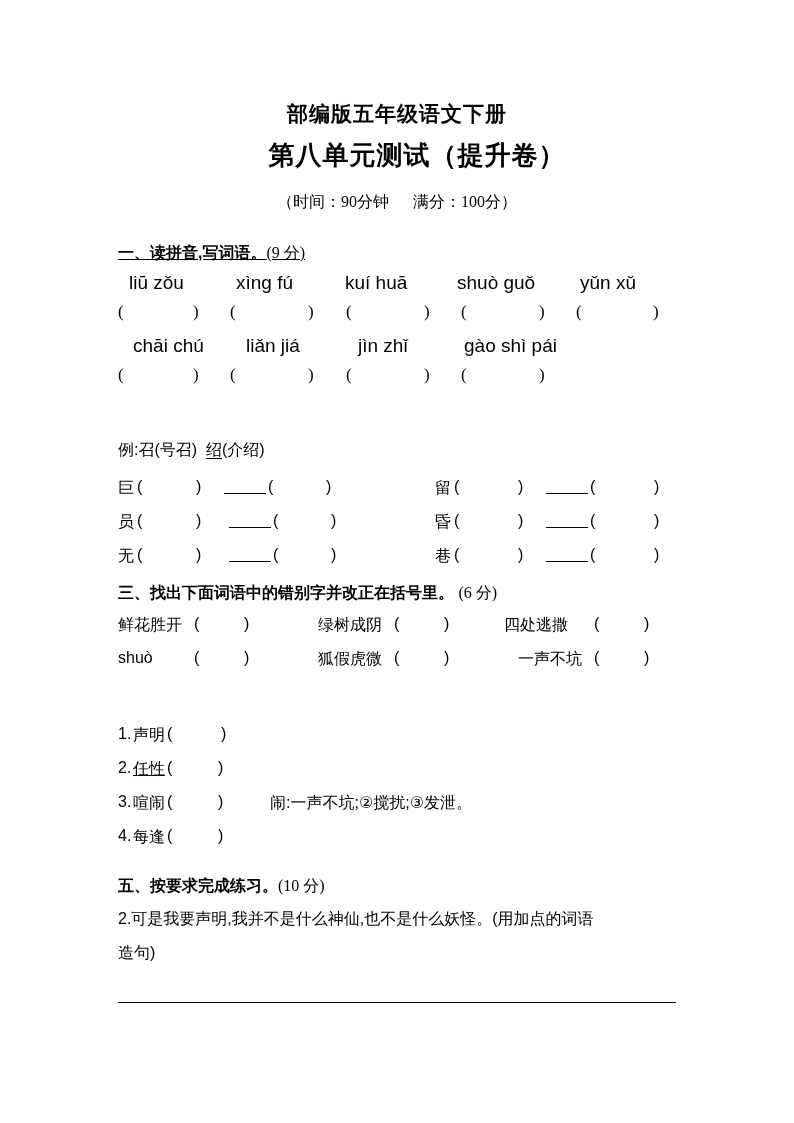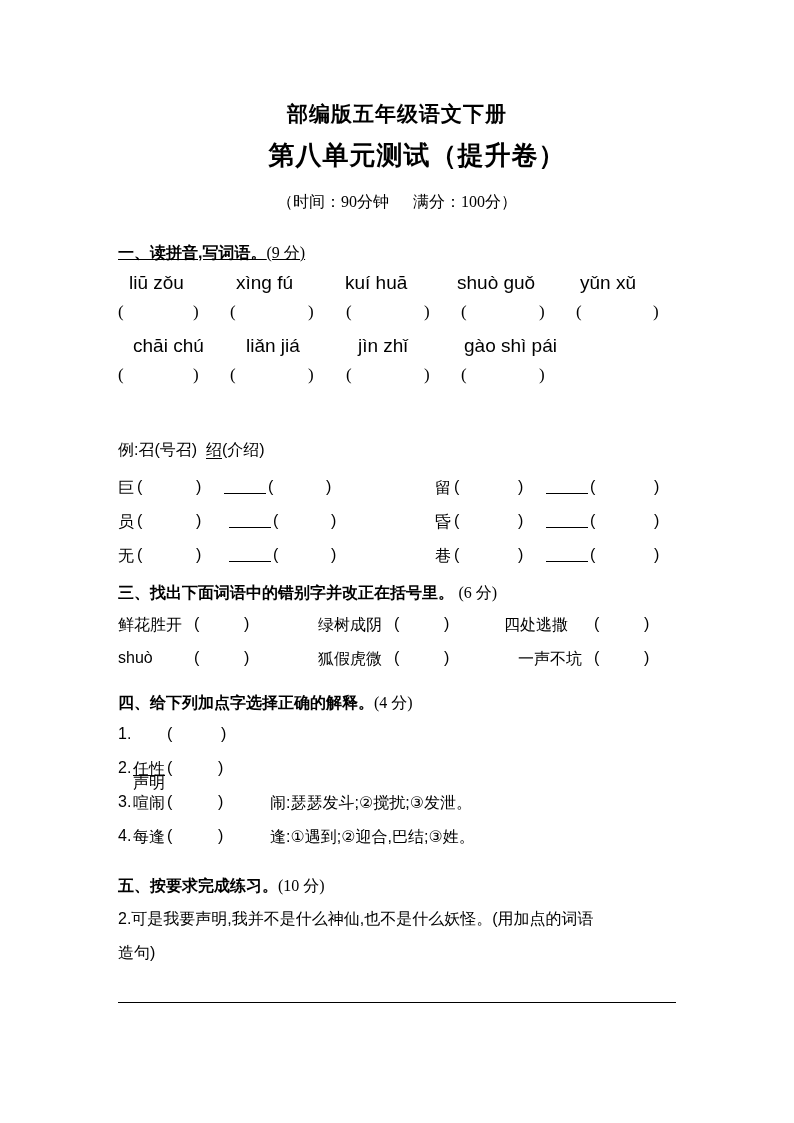--- a/index.html
+++ b/index.html
@@ -247,52 +247,48 @@
     <span class="s3cell" style="left:76px;">(</span>
     <span class="s3cell" style="left:126px;">)</span>
     <span class="s3cell" style="left:200px;">狐假虎微</span>
     <span class="s3cell" style="left:276px;">(</span>
     <span class="s3cell" style="left:326px;">)</span>
     <span class="s3cell" style="left:400px;">一声不坑</span>
     <span class="s3cell" style="left:476px;">(</span>
     <span class="s3cell" style="left:526px;">)</span>
   </div>
 
-  <div class="sec-head" style="top:693px;">
-    <span>四、</span><span>给下列加点字选择正确的解释。</span><span class="pts">(4 分)</span>
-  </div>
 
   <div class="s4row" style="top:725px;">
     <span class="s4num">1.</span>
-    <span class="s4num" style="left:15px;margin-top:48px;">声明</span>
+    <span class="s4num" style="left:15px;">声明</span>
     <span class="s4num" style="left:49px;">(</span>
     <span class="s4num" style="left:103px;">)</span>
   </div>
 
   <div class="s4row" style="top:759px;">
     <span class="s4num">2.</span>
     <span class="s4num" style="left:15px;text-decoration:underline;">任性</span>
     <span class="s4num" style="left:49px;">(</span>
     <span class="s4num" style="left:100px;">)</span>
   </div>
 
   <div class="s4row" style="top:793px;">
     <span class="s4num">3.</span>
     <span class="s4num" style="left:15px;">喧闹</span>
     <span class="s4num" style="left:49px;">(</span>
     <span class="s4num" style="left:100px;">)</span>
-    <span class="s4def" style="left:152px;">闹:瑟瑟发斗;②搅扰;③发泄。</span>
+    <span class="s4def" style="left:152px;">闹:一声不坑;②搅扰;③发泄。</span>
   </div>
 
   <div class="s4row" style="top:827px;">
     <span class="s4num">4.</span>
     <span class="s4num" style="left:15px;">每逢</span>
     <span class="s4num" style="left:49px;">(</span>
     <span class="s4num" style="left:100px;">)</span>
-    <span class="s4def" style="left:152px;">逢:①遇到;②迎合,巴结;③姓。</span>
   </div>
 
   <div class="sec-head" style="top:876px;">
     <span>五、</span><span>按要求完成练习。</span><span class="pts">(10 分)</span>
   </div>
 
   <div class="s5line" style="top:909px;">2.可是我要声明,我并不是什么神仙,也不是什么妖怪。(用加点的词语</div>
   <div class="s5line" style="top:943px;">造句)</div>
 
   <div class="answer-rule" style="top:1002px;"></div>

